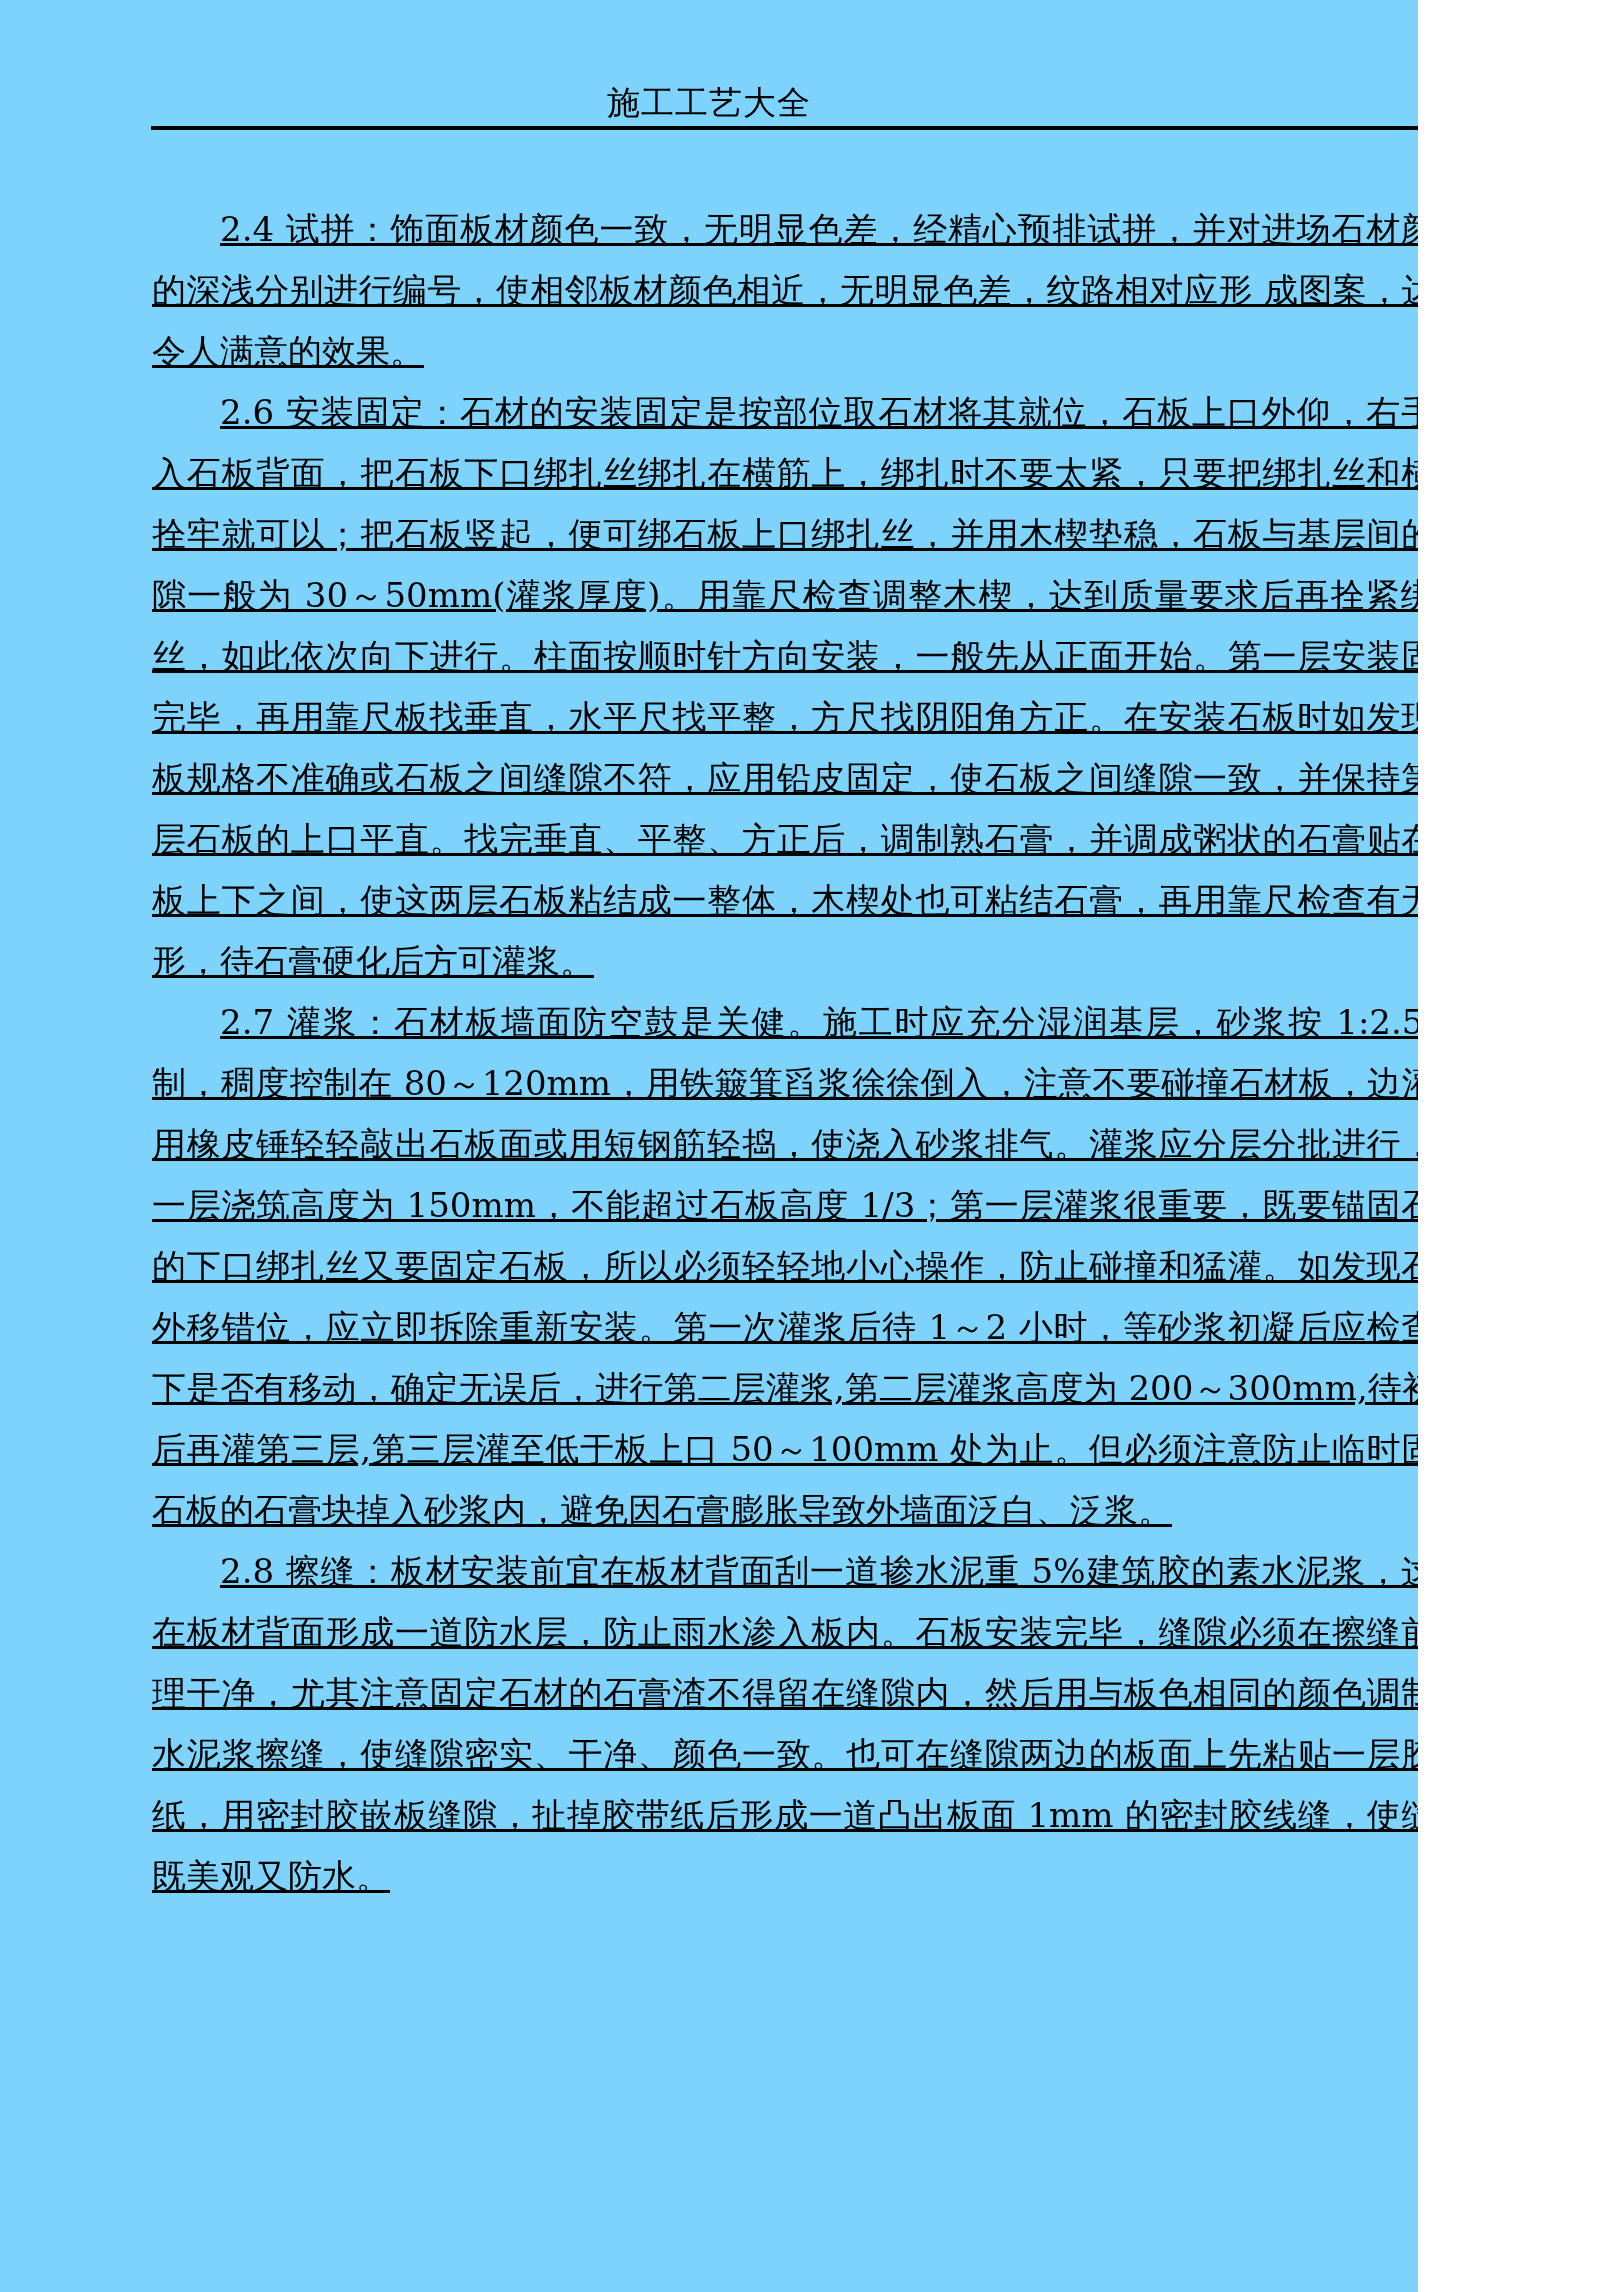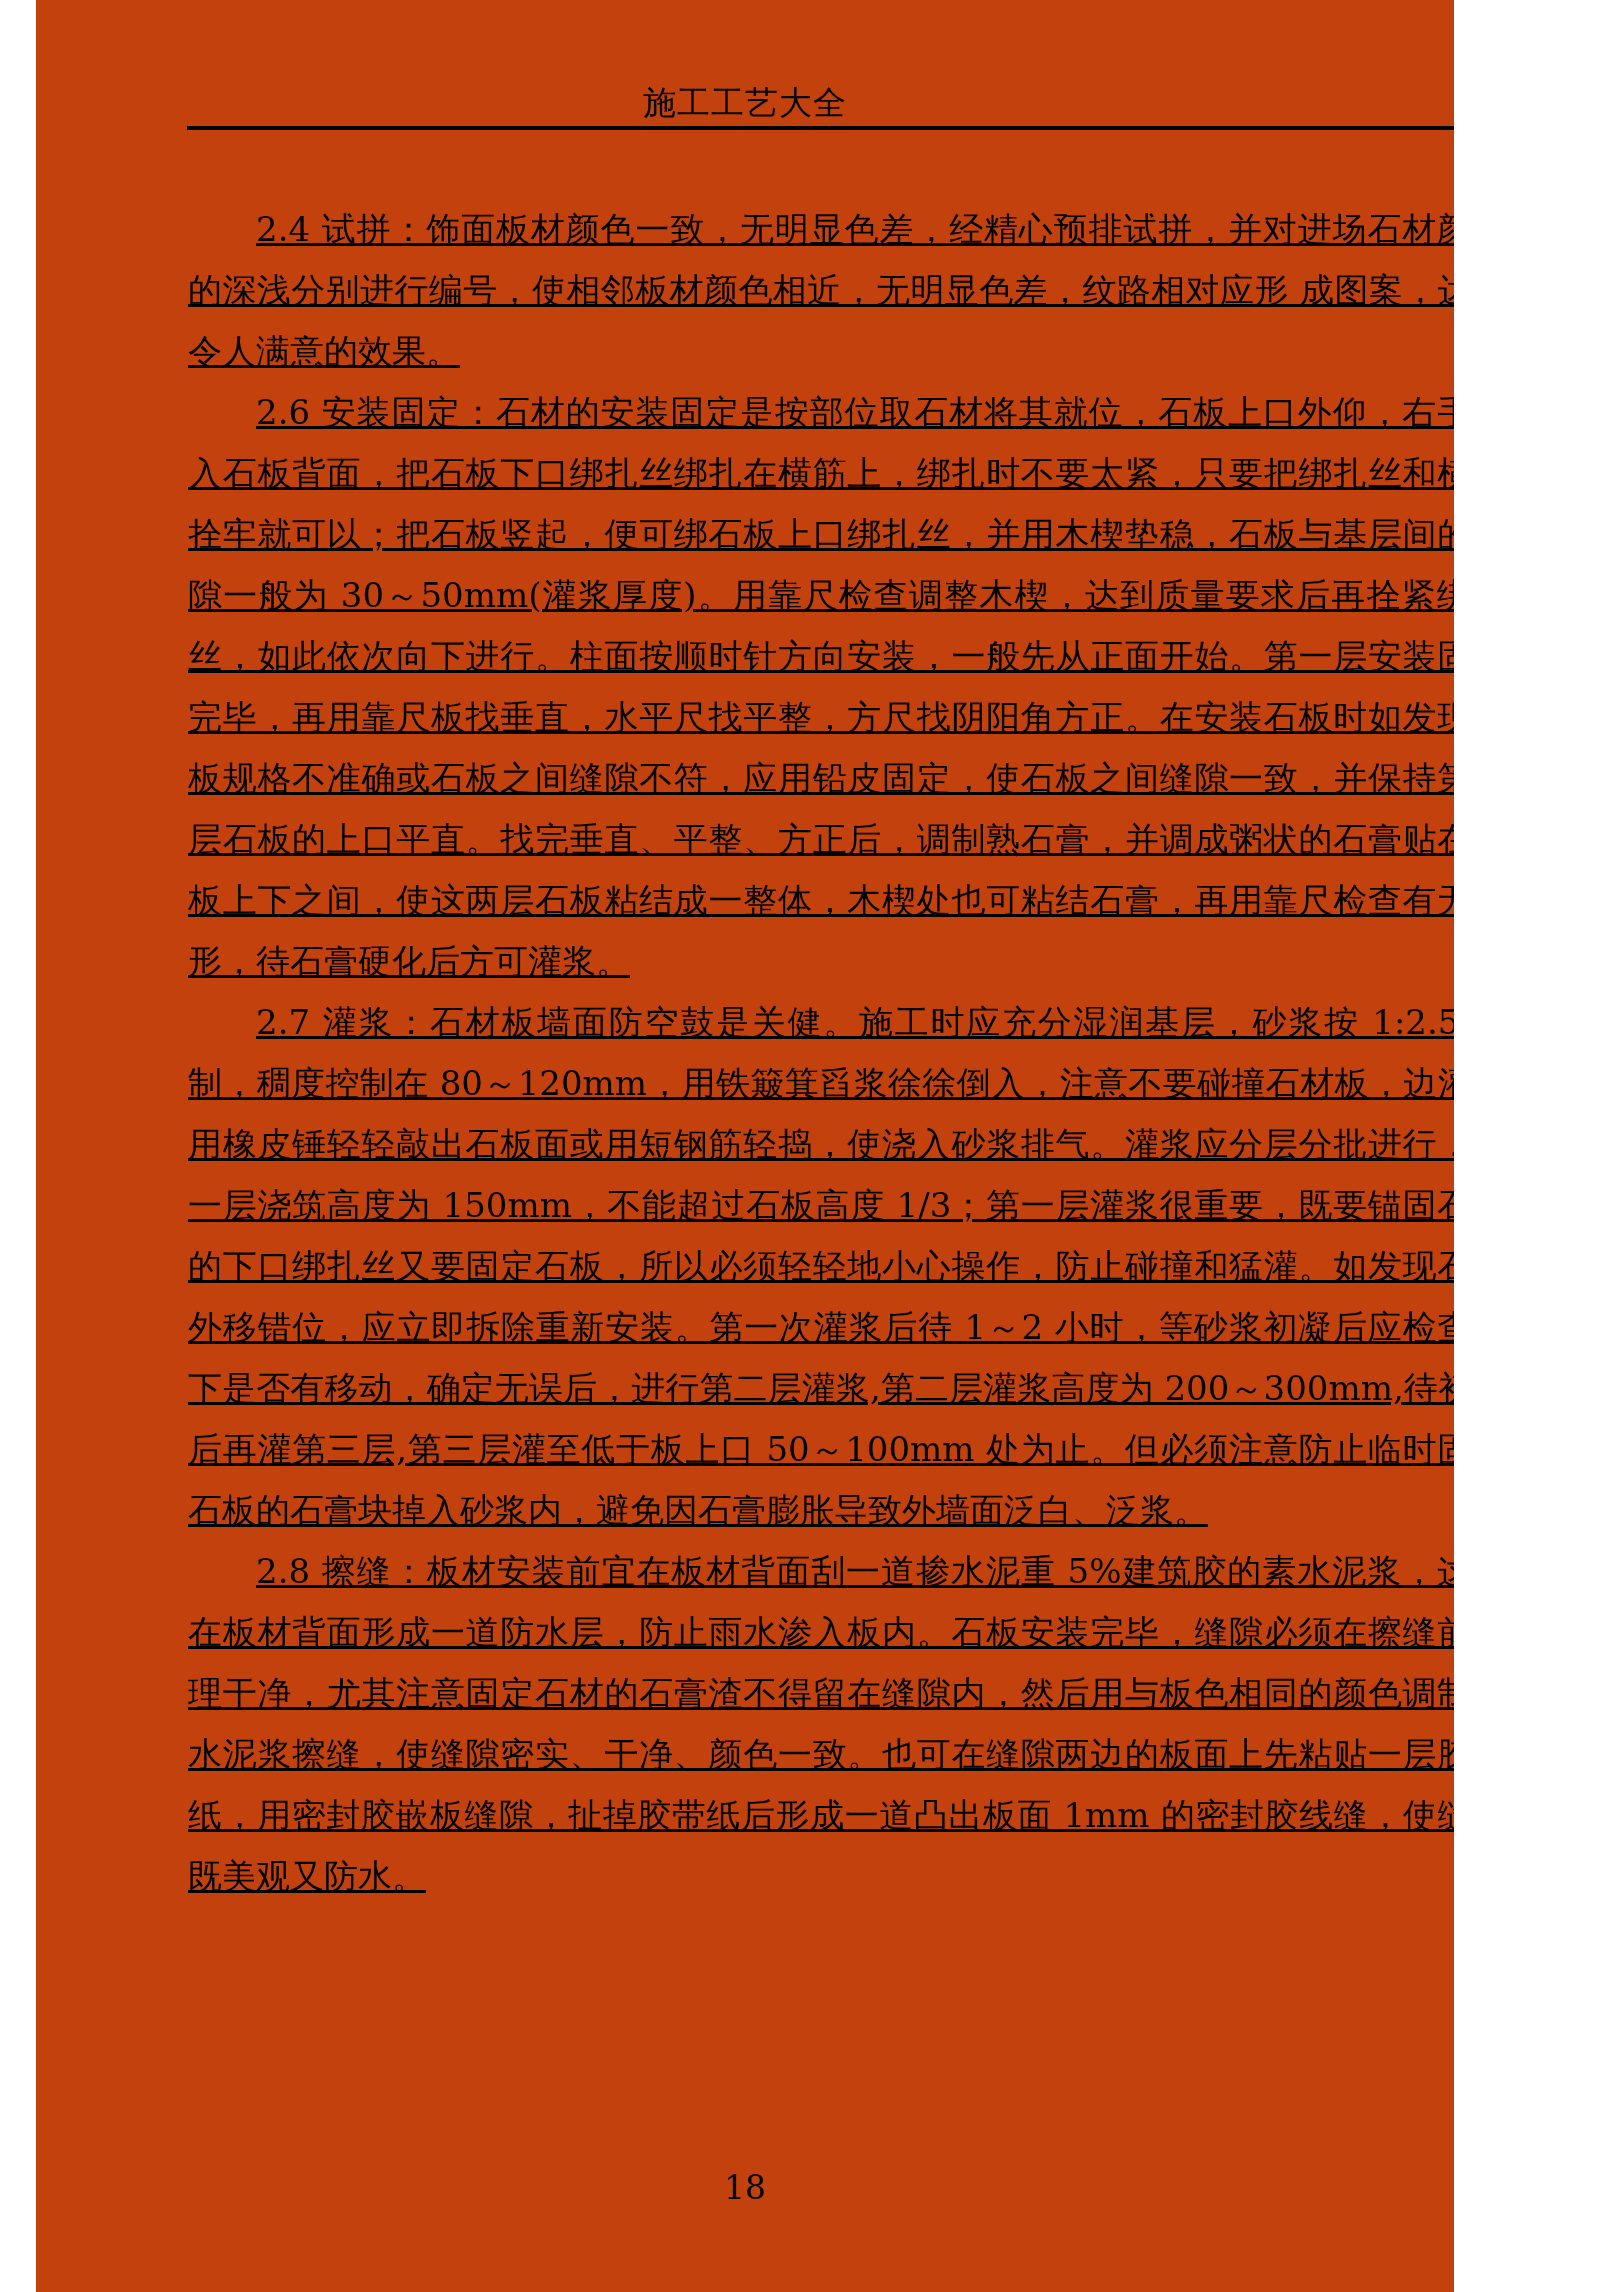--- a/index.html
+++ b/index.html
@@ -4,25 +4,24 @@
 <style>
   html, body {
     margin: 0;
     padding: 0;
     background: #ffffff;
   }
   .page {
     position: relative;
     width: 1418px;
     height: 2293px;
-    background: #c2410c;
+    background: #7dd3fc;
     color: #000000;
     font-family: "DejaVu Serif", "Liberation Serif", serif;
     overflow: hidden;
-    margin-left: 36px;
   }
   .header-title {
     position: absolute;
     top: 82px;
     left: 0;
     width: 100%;
     text-align: center;
     font-size: 33px;
     line-height: 41px;
     letter-spacing: 1px;
@@ -74,15 +73,14 @@
 
   <div class="header-rule"></div>
 
   <div class="body-text">
       <p class="para indent">2.4 试拼：饰面板材颜色一致，无明显色差，经精心预排试拼，并对进场石材颜色的深浅分别进行编号，使相邻板材颜色相近，无明显色差，纹路相对应形 成图案，达到令人满意的效果。</p>
       <p class="para indent">2.6 安装固定：石材的安装固定是按部位取石材将其就位，石板上口外仰，右手伸入石板背面，把石板下口绑扎丝绑扎在横筋上，绑扎时不要太紧，只要把绑扎丝和横筋拴牢就可以；把石板竖起，便可绑石板上口绑扎丝，并用木楔垫稳，石板与基层间的间隙一般为 30～50mm(灌浆厚度)。用靠尺检查调整木楔，达到质量要求后再拴紧绑扎丝，如此依次向下进行。柱面按顺时针方向安装，一般先从正面开始。第一层安装固定完毕，再用靠尺板找垂直，水平尺找平整，方尺找阴阳角方正。在安装石板时如发现石板规格不准确或石板之间缝隙不符，应用铅皮固定，使石板之间缝隙一致，并保持第一层石板的上口平直。找完垂直、平整、方正后，调制熟石膏，并调成粥状的石膏贴在石板上下之间，使这两层石板粘结成一整体，木楔处也可粘结石膏，再用靠尺检查有无变形，待石膏硬化后方可灌浆。</p>
       <p class="para indent">2.7 灌浆：石材板墙面防空鼓是关健。施工时应充分湿润基层，砂浆按 1:2.5 配制，稠度控制在 80～120mm，用铁簸箕舀浆徐徐倒入，注意不要碰撞石材板，边灌边用橡皮锤轻轻敲出石板面或用短钢筋轻捣，使浇入砂浆排气。灌浆应分层分批进行，第一层浇筑高度为 150mm，不能超过石板高度 1/3；第一层灌浆很重要，既要锚固石板的下口绑扎丝又要固定石板，所以必须轻轻地小心操作，防止碰撞和猛灌。如发现石板外移错位，应立即拆除重新安装。第一次灌浆后待 1～2 小时，等砂浆初凝后应检查一下是否有移动，确定无误后，进行第二层灌浆,第二层灌浆高度为 200～300mm,待初凝后再灌第三层,第三层灌至低于板上口 50～100mm 处为止。但必须注意防止临时固定石板的石膏块掉入砂浆内，避免因石膏膨胀导致外墙面泛白、泛浆。</p>
       <p class="para indent">2.8 擦缝：板材安装前宜在板材背面刮一道掺水泥重 5%建筑胶的素水泥浆，这样在板材背面形成一道防水层，防止雨水渗入板内。石板安装完毕，缝隙必须在擦缝前清理干净，尤其注意固定石材的石膏渣不得留在缝隙内，然后用与板色相同的颜色调制纯水泥浆擦缝，使缝隙密实、干净、颜色一致。也可在缝隙两边的板面上先粘贴一层胶带纸，用密封胶嵌板缝隙，扯掉胶带纸后形成一道凸出板面 1mm 的密封胶线缝，使缝隙既美观又防水。</p>
     </div>
 
-  <div class="page-number">18</div>
 </div>
 
 
 </body></html>

